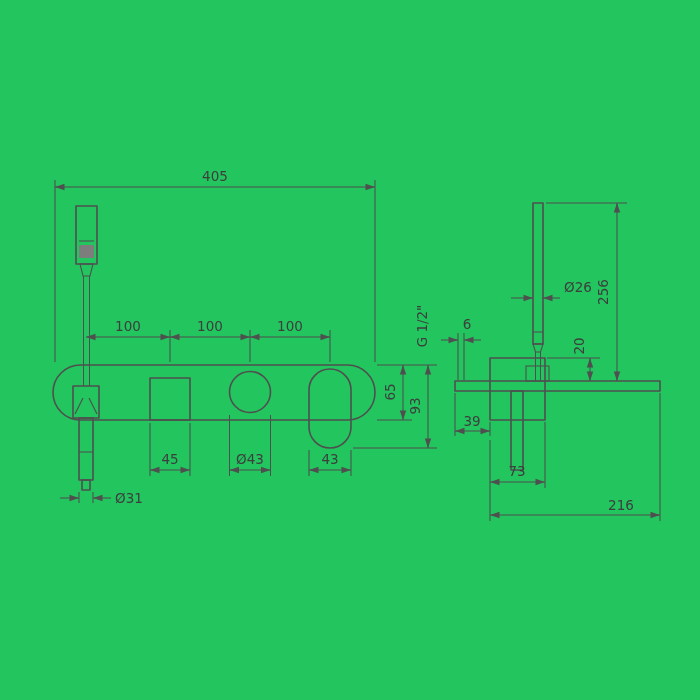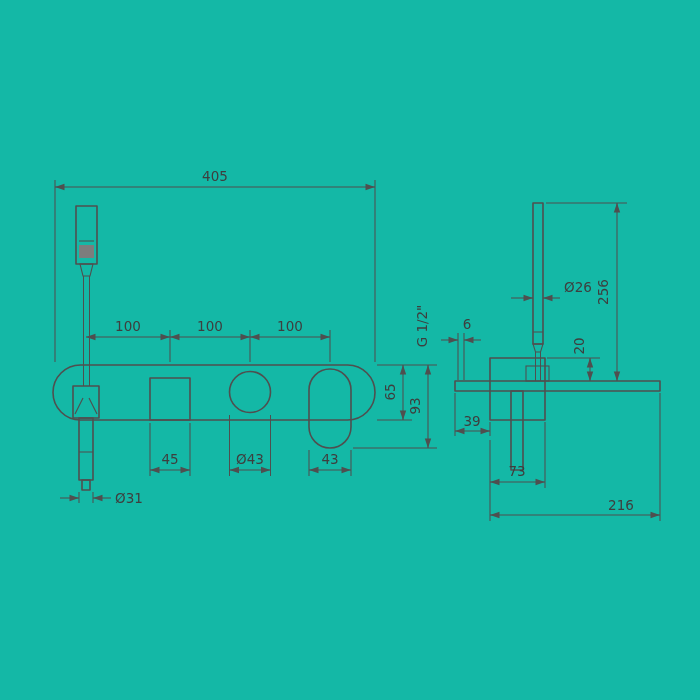--- a/index.html
+++ b/index.html
@@ -8,21 +8,21 @@
     background: #ffffff;
     width: 700px;
     height: 700px;
     overflow: hidden;
     font-family: "DejaVu Sans", sans-serif;
   }
   .stage {
     position: relative;
     width: 700px;
     height: 700px;
-    background: #14b8a6;
+    background: #22c55e;
   }
   svg { display: block; }
   .outline {
     fill: none;
     stroke: #4f4f4f;
     stroke-width: 1.6;
     stroke-linejoin: round;
   }
   .thin {
     fill: none;

